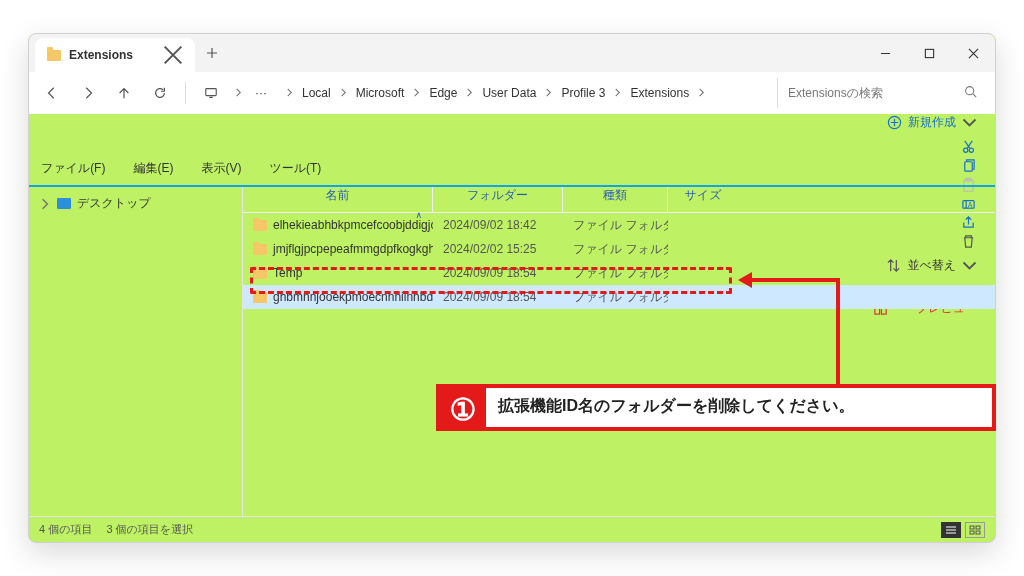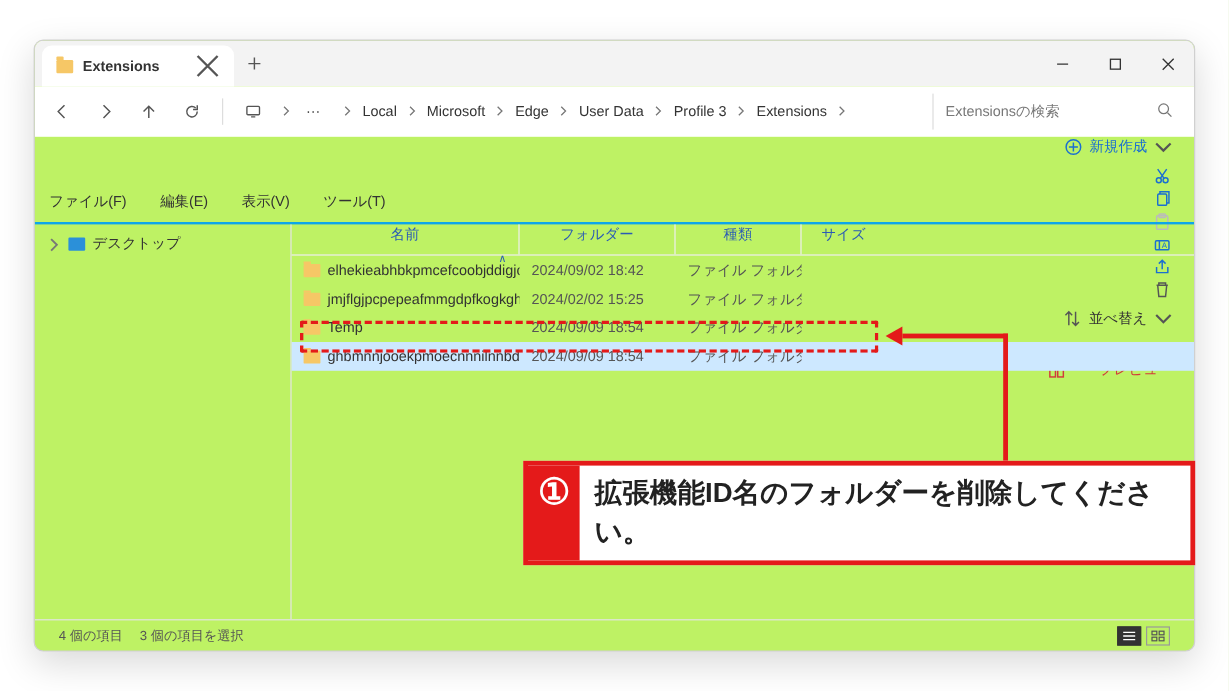--- a/index.html
+++ b/index.html
@@ -64,33 +64,33 @@
 .row .cell { padding:0 10px; display:flex; align-items:center; gap:6px; overflow:hidden; white-space:nowrap; text-overflow:ellipsis; }
 .row .cell.name { width:190px; }
 .row .cell.date { width:130px; color:#555; }
 .row .cell.type { width:105px; color:#555; }
 .row .cell.size { width:70px; }
 .fico { width:14px; height:11px; background:#f6c766; border-radius:1px; position:relative; flex:none; }
 .fico:before { content:""; position:absolute; left:0; top:-3px; width:6px; height:3px; background:#f6c766; border-radius:1px 1px 0 0; }
 .row.selected { background:#cde8ff; }
 
 
-.status { height:26px; border-top:1px solid #e4e4e4; display:flex; align-items:center; padding:0 20px; font-size:11px; color:#555; gap:14px; }
+.status { height:26px; border-top:1px solid #e4e4e4; display:flex; align-items:center; padding:0 10px; font-size:11px; color:#555; gap:14px; }
 .status .viewicons { margin-left:auto; display:flex; gap:4px; }
 .status .viewicons div { width:20px; height:16px; border:1px solid #999; display:flex; align-items:center; justify-content:center; }
 .status .viewicons .active { background:#333; color:#fff; border-color:#333; }
 
 
 .dashbox { position:absolute; border:3px dashed #e41a1a; pointer-events:none; border-radius:2px; }
 .arrow-line { position:absolute; height:4px; background:#e41a1a; }
 .arrow-head { position:absolute; width:0; height:0; border-top:8px solid transparent; border-bottom:8px solid transparent; border-right:14px solid #e41a1a; }
 .arrow-vert { position:absolute; width:4px; background:#e41a1a; }
 .callout { position:absolute; border:4px solid #e41a1a; background:#fff; display:flex; }
 .callout-badge { width:46px; background:#e41a1a; color:#fff; display:flex; align-items:flex-start; justify-content:center; font-size:30px; font-weight:700; padding-top:4px; }
-.callout-text { padding:6px 12px; font-size:23px; font-weight:700; line-height:1.45; color:#222; }
+.callout-text { padding:6px 12px; font-size:16px; font-weight:700; line-height:1.45; color:#222; }
 </style>
 </head>
 <body>
 
 <div class="stage">
   <div class="window">
 
     <div class="titlebar">
       <div class="tab">
         <span class="folder-ico"></span>

